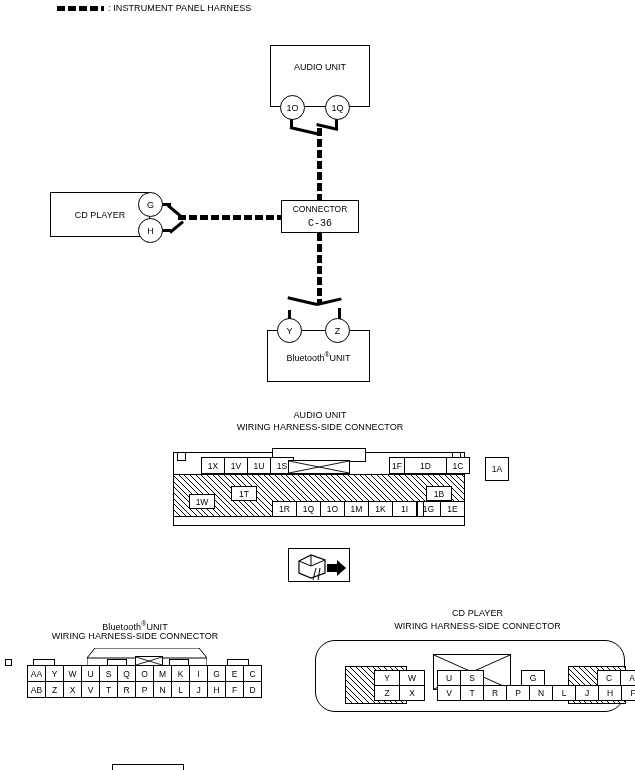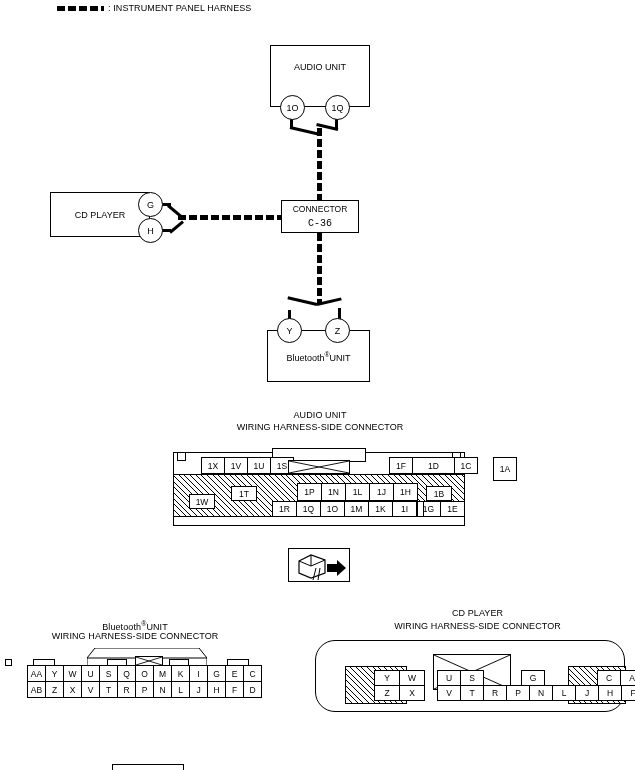--- a/index.html
+++ b/index.html
@@ -152,38 +152,31 @@
   </div>
 
   <div class="abs xbox" style="left:115px;top:12px;width:62px;height:14px;">
     <svg class="d1" viewBox="0 0 62 14" preserveAspectRatio="none">
       <line x1="0" y1="0" x2="62" y2="14" stroke="#000" stroke-width="1"></line>
       <line x1="0" y1="14" x2="62" y2="0" stroke="#000" stroke-width="1"></line>
     </svg>
   </div>
 
   <div class="abs cellrow" style="left:192px;top:9px;">
-    <div class="cell" style="width:24px;height:17px;">1F</div>
+    <div class="cell" style="width:16px;height:17px;">1F</div>
     <div class="cell" style="width:43px;height:17px;">1D</div>
     <div class="cell" style="width:24px;height:17px;">1C</div>
     <div class="cell" style="width:24px;height:24px;margin-left:15px;">1A</div>
   </div>
 
   <div class="abs hatch" style="left:1px;top:26px;width:290px;height:43px;border-top:1px solid #000;border-bottom:1px solid #000;box-sizing:border-box;"></div>
 
   <div class="abs cell" style="left:17px;top:46px;width:26px;height:15px;">1W</div>
   <div class="abs cell" style="left:59px;top:38px;width:26px;height:15px;">1T</div>
 
-  <div class="abs cellrow" style="left:100px;top:35px;">
-    <div class="cell" style="width:25px;height:18px;">1P</div>
-    <div class="cell" style="width:25px;height:18px;">1N</div>
-    <div class="cell" style="width:25px;height:18px;">1L</div>
-    <div class="cell" style="width:25px;height:18px;">1J</div>
-    <div class="cell" style="width:25px;height:18px;">1H</div>
-  </div>
 
   <div class="abs cell" style="left:254px;top:38px;width:26px;height:15px;">1B</div>
 
   <div class="abs cellrow" style="left:75px;top:53px;">
     <div class="cell" style="width:25px;height:16px;">1R</div>
     <div class="cell" style="width:25px;height:16px;">1Q</div>
     <div class="cell" style="width:25px;height:16px;">1O</div>
     <div class="cell" style="width:25px;height:16px;">1M</div>
     <div class="cell" style="width:25px;height:16px;">1K</div>
     <div class="cell" style="width:25px;height:16px;">1I</div>

